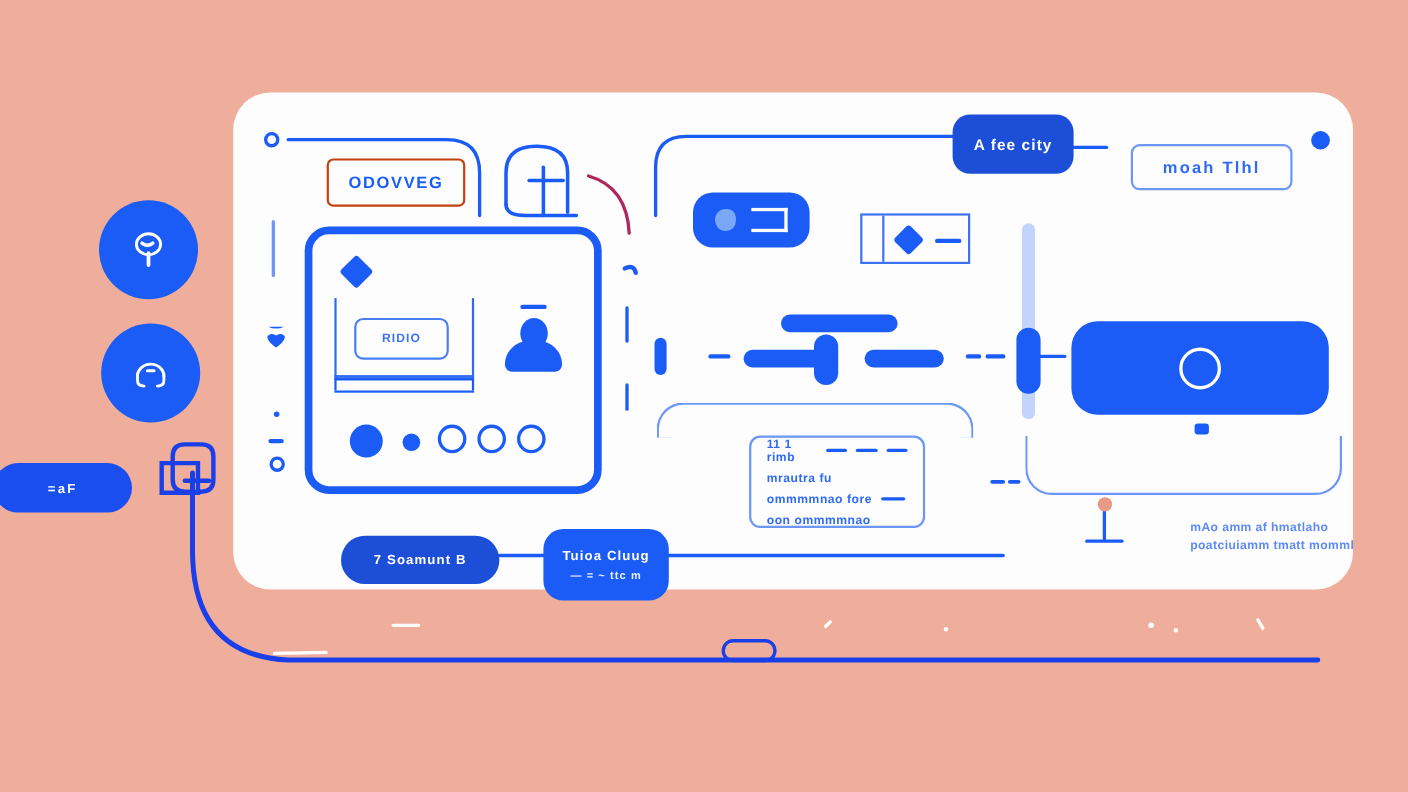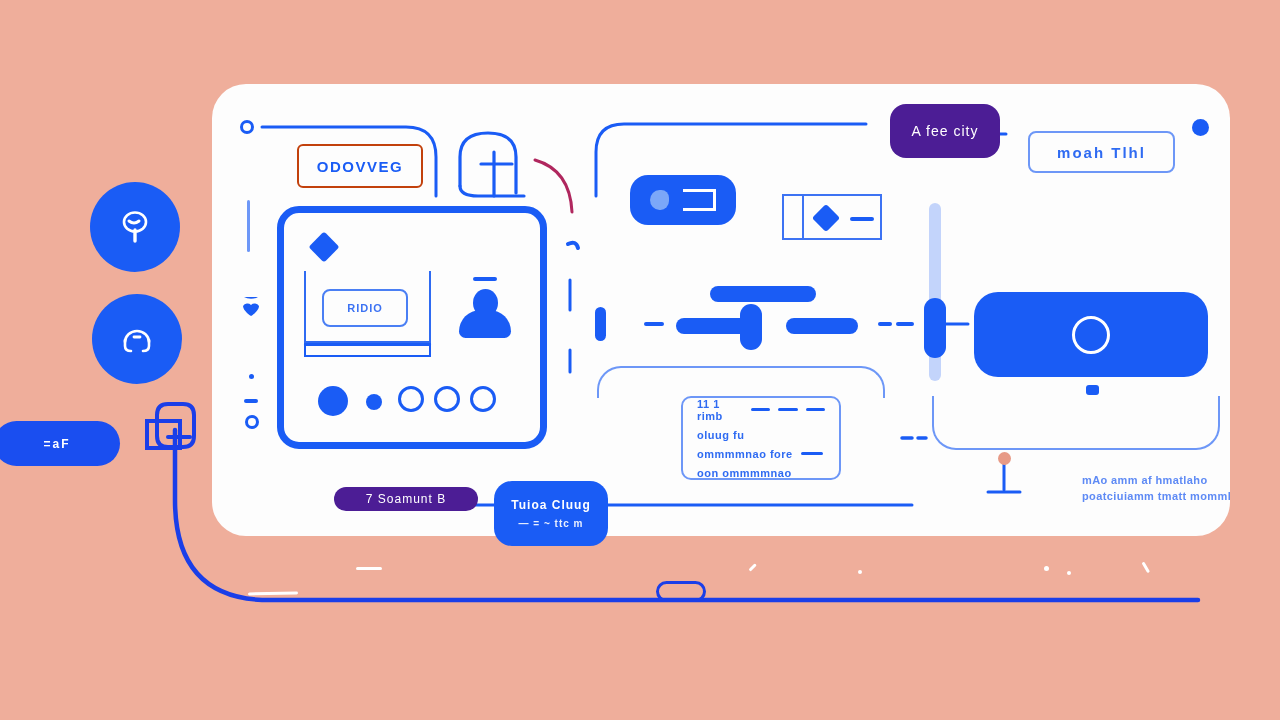--- a/index.html
+++ b/index.html
@@ -86,23 +86,23 @@
 
   
   .mini-card{
     position:absolute;border:2px solid #3d73f3;box-sizing:border-box;background:#fdfdfd;
     display:flex;align-items:center;
   }
   .mini-card .sep{position:absolute;left:18px;top:0;bottom:0;width:2px;background:#3d73f3;}
 
   
   .btn{
-    position:absolute;background:#4c1d95;border-radius:999px;
-    display:flex;align-items:center;justify-content:center;
-    color:#ffffff;font-weight:400;letter-spacing:1px;margin-left:24px;
+    position:absolute;background:#1d4ed8;border-radius:999px;
+    display:flex;align-items:center;justify-content:center;
+    color:#ffffff;font-weight:700;letter-spacing:1px;
   }
   .btn-rect{
     position:absolute;background:#1a5cf5;border-radius:18px;
     display:flex;flex-direction:column;align-items:center;justify-content:center;
     color:#ffffff;font-weight:700;letter-spacing:1px;gap:6px;
   }
 
   
   .field-outline{
     position:absolute;border:2px solid #6d97f7;border-radius:8px;background:#fdfdfd;
@@ -275,35 +275,35 @@
   <div class="bracket-top" style="left:597px;top:366px;width:284px;height:30px;border-bottom:none;"></div>
   <div class="bracket" style="left:932px;top:396px;width:284px;height:52px;"></div>
 
   <div class="text-card" style="left:681px;top:396px;width:160px;height:84px;">
     <span class="tline">
       <span>11 1 rimb</span>
       <span class="tdash"></span>
       <span class="tdash"></span>
       <span class="tdash"></span>
     </span>
-    <span class="tline">oluug fu</span>
+    <span class="tline">mrautra fu</span>
     <span class="tline">
       <span>ommmmnao fore</span>
       <span class="tdash"></span>
     </span>
     <span class="tline">oon ommmmnao</span>
   </div>
 
   <div class="caption" style="left:1082px;top:472px;width:150px;">
     <div>mAo amm af hmatlaho</div>
     <div>poatciuiamm tmatt momml</div>
   </div>
   <div class="peach-dot" style="left:998px;top:452px;"></div>
 
-  <div class="btn" style="left:310px;top:487px;width:144px;height:24px;font-size:12px;">7 Soamunt B</div>
+  <div class="btn" style="left:310px;top:487px;width:144px;height:44px;font-size:12px;">7 Soamunt B</div>
   <div class="btn-rect" style="left:494px;top:481px;width:114px;height:65px;font-size:12px;">
     <span>Tuioa Cluug</span>
     <span style="font-size:10px;opacity:.9;">— = ~ ttc m</span>
   </div>
 
   <div class="circ-btn" style="left:90px;top:182px;">
     <svg width="34" height="38" viewBox="0 0 34 38">
       <ellipse cx="17" cy="14" rx="11" ry="9.5" fill="none" stroke="#ffffff" stroke-width="2.6"></ellipse>
       <path d="M11 13 q5 4 10 0" fill="none" stroke="#ffffff" stroke-width="3" stroke-linecap="round"></path>
       <path d="M17 22 V33" stroke="#ffffff" stroke-width="3.4" stroke-linecap="round"></path>

